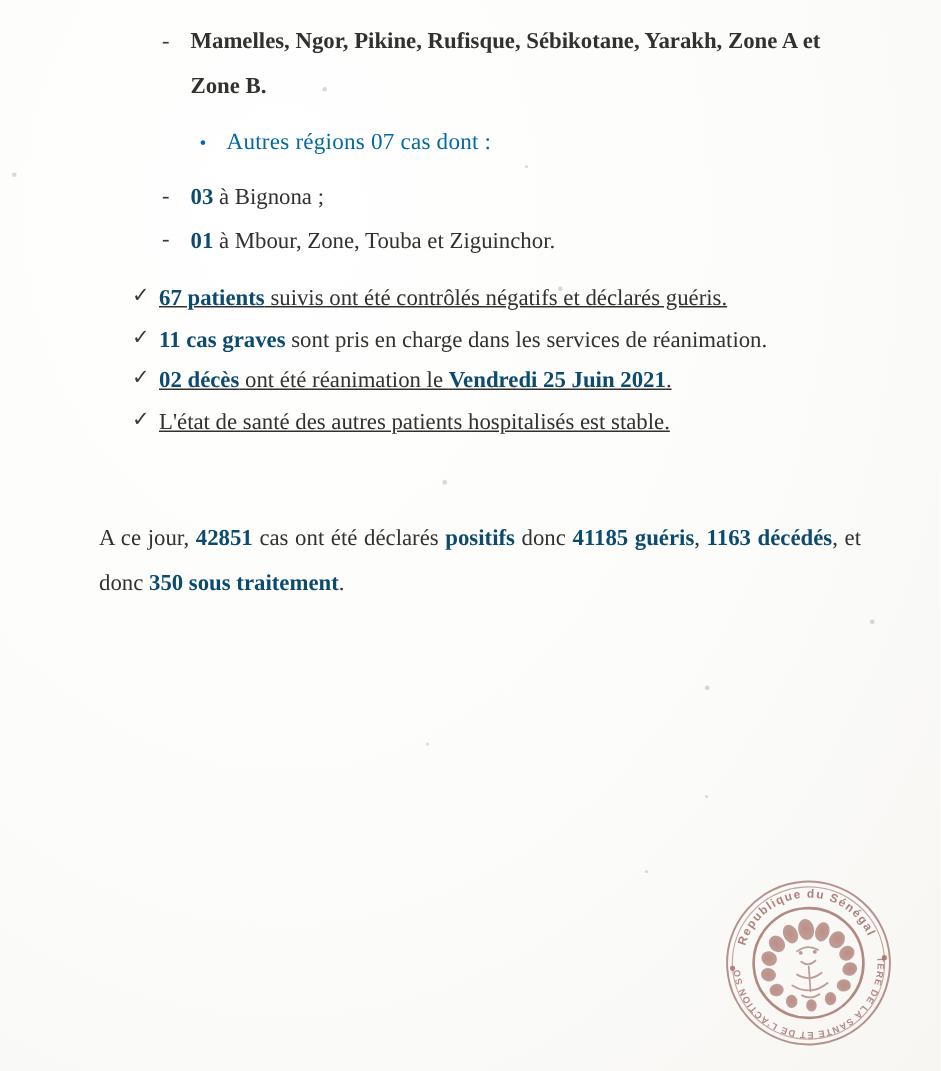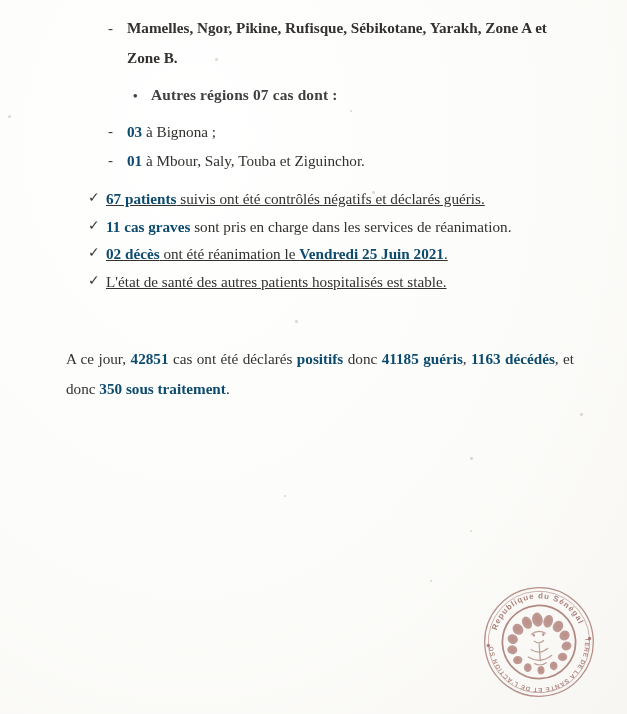--- a/index.html
+++ b/index.html
@@ -63,22 +63,22 @@
     text-align: left;
     font-weight: bold;
   }
 
   
   .bullet-heading {
     position: absolute;
     left: 133px;
     top: 86px;
     font-size: 15.4px;
-    font-weight: bold;
-    color: #404040;
+    font-weight: normal;
+    color: #0369a1;
     letter-spacing: 0.15px;
   }
   .bullet-dot {
     display: inline-block;
     width: 18px;
     font-size: 13px;
     vertical-align: middle;
   }
 
   
@@ -178,21 +178,21 @@
     <span class="bullet-dot">•</span><span>Autres régions 07 cas dont :</span>
   </div>
 
   <div class="subregion-block">
     <div class="dash-item">
       <span class="dash-marker">-</span>
       <span class="dash-text"><b>03</b> <span>à Bignona ;</span></span>
     </div>
     <div class="dash-item">
       <span class="dash-marker">-</span>
-      <span class="dash-text"><b>01</b> <span>à Mbour, Saly, Touba et Ziguinchor.</span></span>
+      <span class="dash-text"><b>01</b> <span>à Mbour, Zone, Touba et Ziguinchor.</span></span>
     </div>
   </div>
 
   <div class="check-list">
 
     <div class="check-item">
       <span class="check-marker">✓</span>
       <span class="check-text nojustify"><b>67 patients</b><span> suivis ont été contrôlés négatifs et déclarés guéris.</span></span>
     </div>
 

